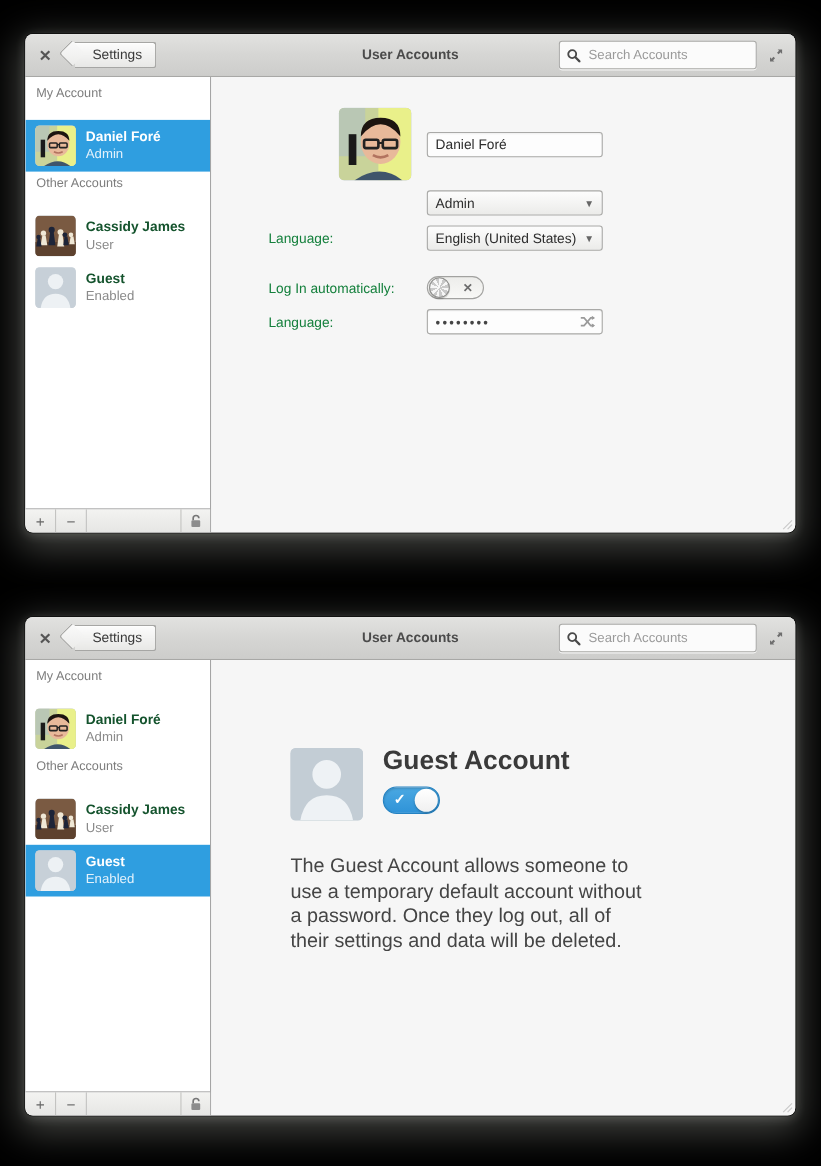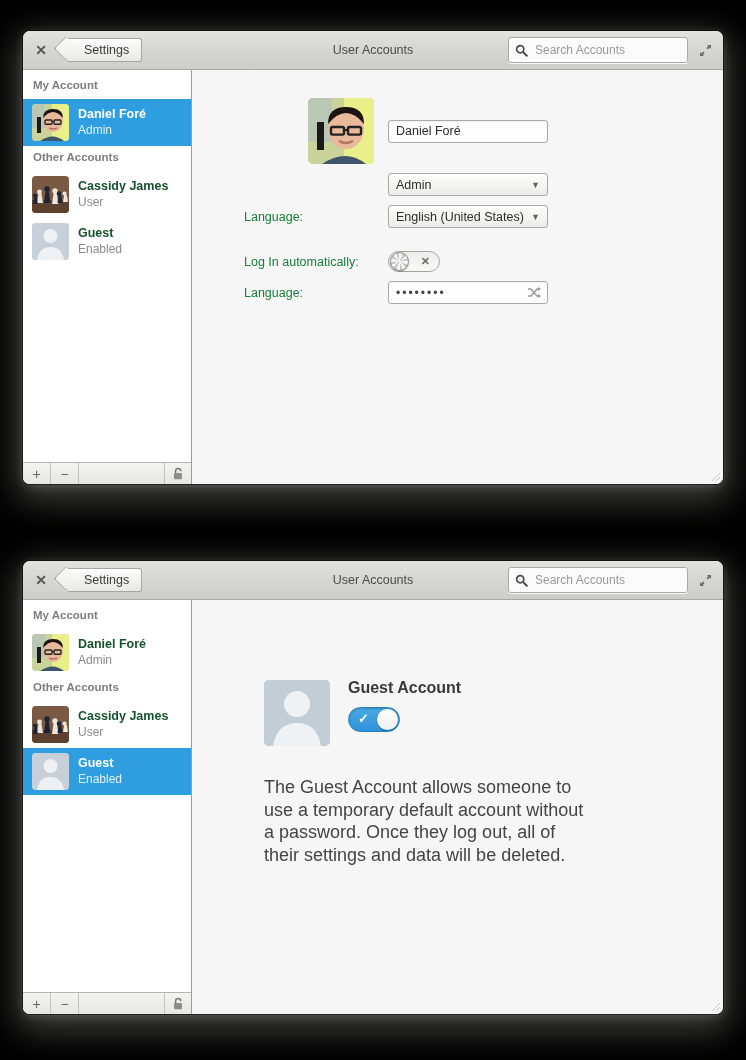--- a/index.html
+++ b/index.html
@@ -73,21 +73,21 @@
     border-bottom: 1px solid #a6a6a4;
     transform: rotate(45deg);
     border-radius: 0 0 0 3px;
   }
   .back-btn > span { position: relative; z-index: 2; }
 
   .win-title {
     position: absolute;
     left: 0; right: 0; top: 0; bottom: 0;
     display: flex; align-items: center; justify-content: center;
-    font-size: 12.5px; font-weight: normal;
+    font-size: 12.5px; font-weight: bold;
     color: #4b4b4b;
     pointer-events: none;
   }
 
   .titlebar-right {
     margin-left: auto;
     display: flex; align-items: center; gap: 8px;
     position: relative; z-index: 3;
   }
   .search-box {
@@ -119,23 +119,23 @@
   .sidebar {
     width: 169px;
     flex: 0 0 169px;
     background: #ffffff;
     border-right: 1px solid #9c9c9c;
     display: flex; flex-direction: column;
     min-height: 0;
   }
   .sidebar-list { flex: 1; overflow: hidden; padding-top: 4px; }
   .sb-header {
-    font-size: 11.5px; font-weight: bold;
+    font-size: 11.5px; font-weight: normal;
     color: #7d7d7d;
-    padding: 5px 10px 8px 10px;
+    padding: 5px 10px 18px 10px;
   }
   .sb-item {
     display: flex; align-items: center;
     padding: 5px 8px 5px 9px;
     gap: 9px;
     cursor: pointer;
   }
   .sb-item.selected { background: #2f9ee0; }
   .sb-avatar {
     width: 37px; height: 37px;
@@ -302,21 +302,21 @@
   .guest-panel { padding: 80px 0 0 72px; }
   .guest-head { display: flex; align-items: flex-start; gap: 18px; }
   .guest-avatar {
     width: 66px; height: 66px;
     border-radius: 5px;
     background: #c3cdd5;
     position: relative; overflow: hidden;
     flex: 0 0 66px;
   }
   .guest-title {
-    font-size: 16px; font-weight: bold;
+    font-size: 24px; font-weight: bold;
     color: #3a3a3a;
     line-height: 1;
     margin-bottom: 11px;
   }
   .guest-desc {
     margin-top: 30px;
     font-size: 18px;
     color: #444;
     line-height: 1.25;
     max-width: 330px;

